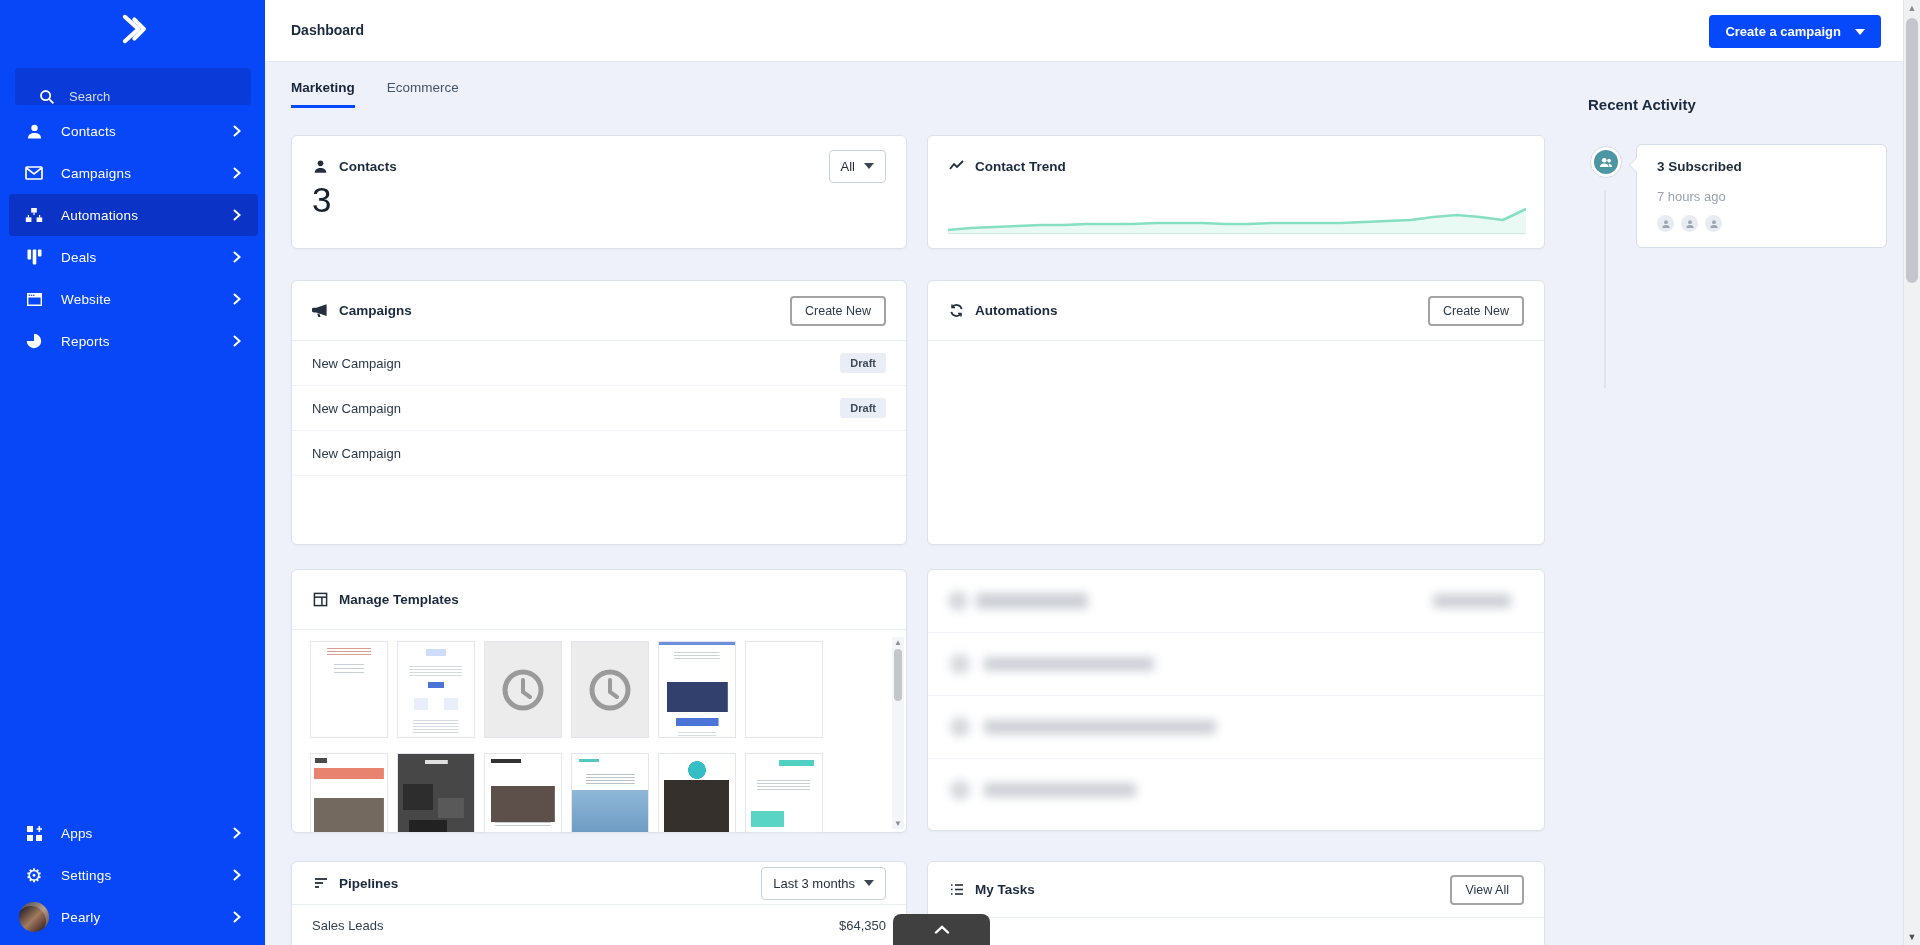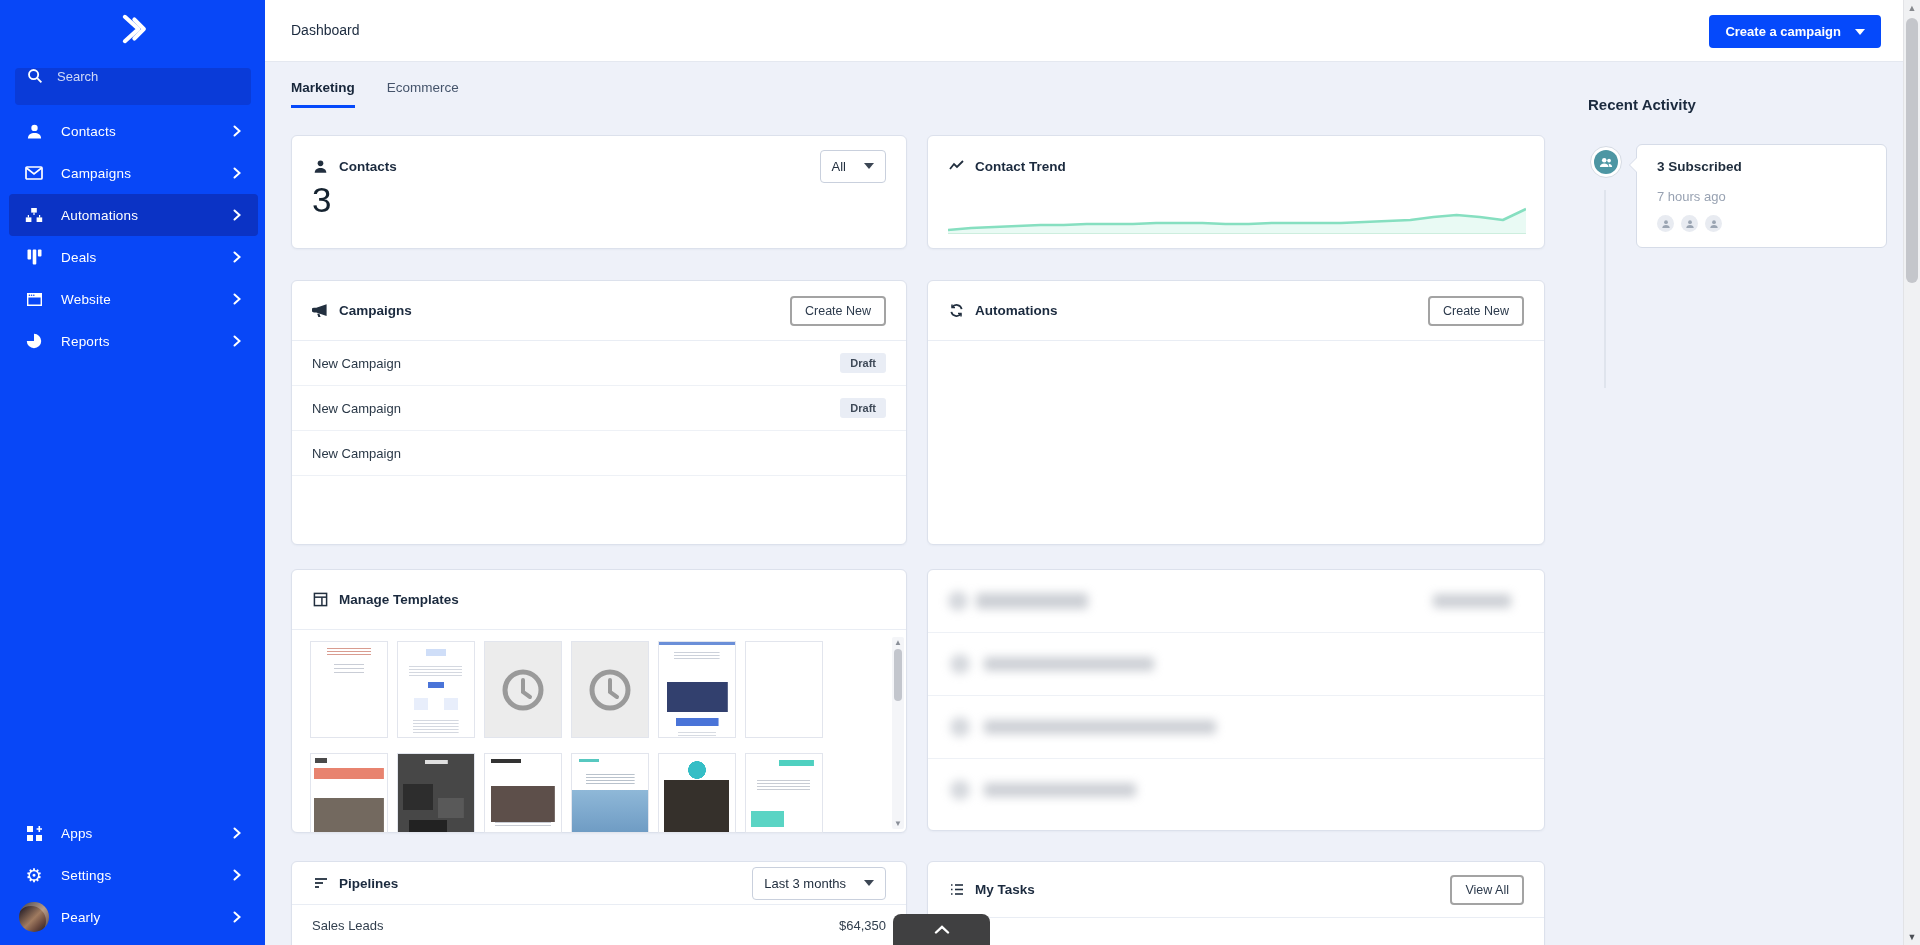--- a/index.html
+++ b/index.html
@@ -3,21 +3,21 @@
 <meta charset="utf-8">
 <style>
   html,body{margin:0;padding:0;width:1920px;height:945px;overflow:hidden;
     font-family:"Liberation Sans",sans-serif;background:#eef1f9;}
   #app{position:absolute;inset:0;width:1920px;height:945px;}
 
   
   #sidebar{position:absolute;left:0;top:0;width:265px;height:945px;background:#0847f7;color:#fff;}
   #logo{position:absolute;left:114px;top:10px;width:38px;height:38px;}
   #search-box{position:absolute;left:15px;top:68px;width:236px;height:37px;background:#0a3bd8;
-    border-radius:4px;display:flex;align-items:flex-start;padding:0 12px;box-sizing:border-box;}
+    border-radius:4px;display:flex;align-items:flex-end;padding:0 24px;box-sizing:border-box;}
   #search-box svg{flex:0 0 16px;}
   #search-input{background:transparent;border:none;outline:none;color:#fff;font-size:13px;
     margin-left:12px;width:170px;font-family:"Liberation Sans",sans-serif;}
   #search-input::placeholder{color:rgba(255,255,255,.8);}
   .nav{position:absolute;left:0;width:265px;}
   #nav-top{top:110px;}
   #nav-bottom{top:812px;}
   .nav-item{height:42px;display:flex;align-items:center;margin:0 7px 0 9px;padding:0 17px 0 15px;
     border-radius:4px;cursor:pointer;}
   .nav-item.active{background:#0b33c5;}
@@ -25,21 +25,21 @@
   .nav-label{margin-left:17px;font-size:13.5px;letter-spacing:.2px;}
   .nav-chevron{margin-left:auto;display:flex;}
   .avatar-photo{width:30px;height:30px;border-radius:50%;
     background:linear-gradient(135deg,#362a2e 18%,#a07b60 52%,#6b4a3e 72%,#241c20 95%);
     box-shadow:inset -3px 4px 0 rgba(255,255,255,.25);}
   .gear-glyph{font-size:19px;line-height:1;color:#fff;}
 
   
   #header{position:absolute;left:265px;top:0;width:1655px;height:62px;background:#fff;
     border-bottom:1px solid #e4e8f0;box-sizing:border-box;}
-  #page-title{position:absolute;left:26px;top:22px;font-size:14px;font-weight:normal;color:#1b2a3e;}
+  #page-title{position:absolute;left:26px;top:22px;font-size:14px;font-weight:bold;color:#1b2a3e;}
   #create-campaign{position:absolute;right:39px;top:15px;height:33px;background:#0549fb;color:#fff;
     border:none;border-radius:4px;font-size:13px;font-weight:bold;display:flex;align-items:center;
     padding:0 16px;gap:14px;cursor:pointer;font-family:"Liberation Sans",sans-serif;}
   .caret-down{width:0;height:0;border-left:5px solid transparent;border-right:5px solid transparent;
     border-top:6px solid currentColor;display:inline-block;}
 
   
   #tabs{position:absolute;left:291px;top:80px;display:flex;gap:32px;}
   .tab{font-size:13.5px;color:#45546b;padding-bottom:10px;cursor:pointer;}
   .tab.active{color:#17263a;font-weight:bold;border-bottom:3px solid #0549fb;}
@@ -47,21 +47,21 @@
   
   .card{position:absolute;background:#fff;border:1px solid #dce1ec;border-radius:6px;
     box-sizing:border-box;box-shadow:0 1px 2px rgba(20,40,80,.04);}
   .card-header{display:flex;align-items:center;height:60px;padding:0 20px;box-sizing:border-box;}
   .card-header.bordered{border-bottom:1px solid #e9edf4;}
   .card-title{font-size:13.5px;font-weight:bold;color:#1b2a3e;margin-left:10px;}
   .hdr-icon{width:17px;height:17px;display:flex;align-items:center;justify-content:center;color:#222f3f;}
   .btn-secondary{margin-left:auto;height:30px;padding:0 13px;border:2px solid #a3a3a3;border-radius:4px;
     background:#fff;font-size:12.5px;color:#2c3a4c;cursor:pointer;font-family:"Liberation Sans",sans-serif;}
   .select{margin-left:auto;height:31px;border:1px solid #c9d0dd;border-radius:4px;background:#fff;
-    display:flex;align-items:center;gap:18px;padding:0 11px;font-size:13px;color:#222f3f;cursor:pointer;}
+    display:flex;align-items:center;gap:9px;padding:0 11px;font-size:13px;color:#222f3f;cursor:pointer;}
   .select .caret-down{border-top-color:#3c4654;}
 
   #card-contacts{left:291px;top:135px;width:616px;height:114px;}
   #contacts-count{position:absolute;left:20px;top:44px;font-size:35px;font-weight:500;color:#14222f;}
 
   #card-trend{left:927px;top:135px;width:618px;height:114px;}
   #trend-svg{position:absolute;left:20px;top:60px;}
 
   #card-campaigns{left:291px;top:280px;width:616px;height:265px;}
   #card-automations{left:927px;top:280px;width:618px;height:265px;}

